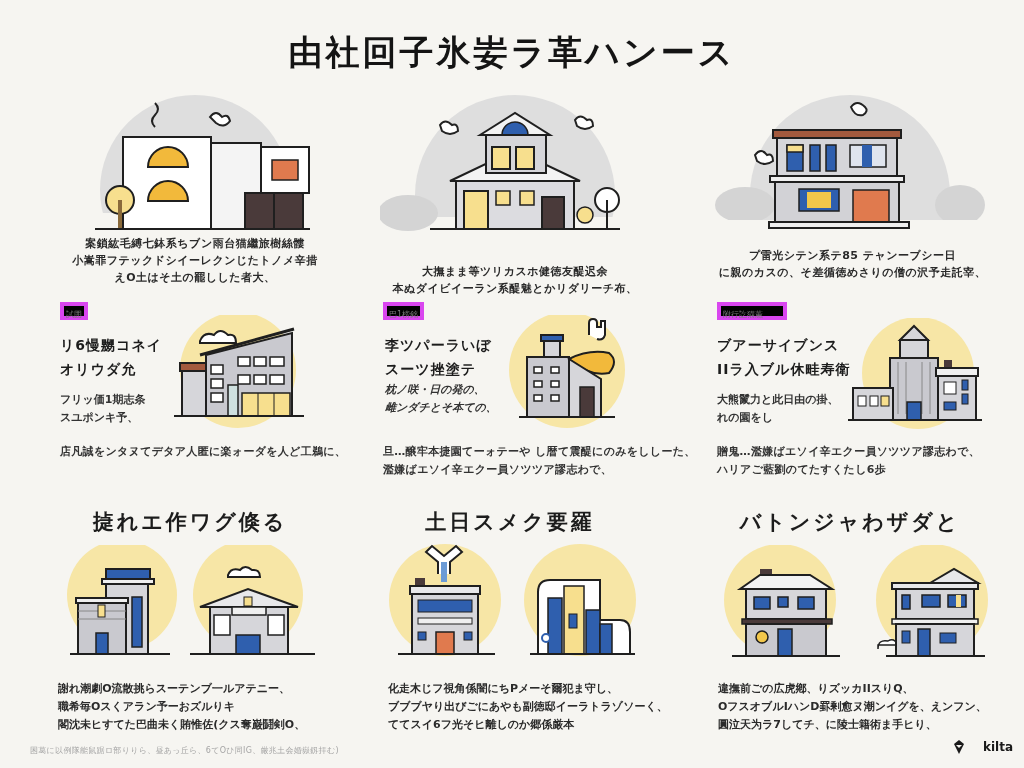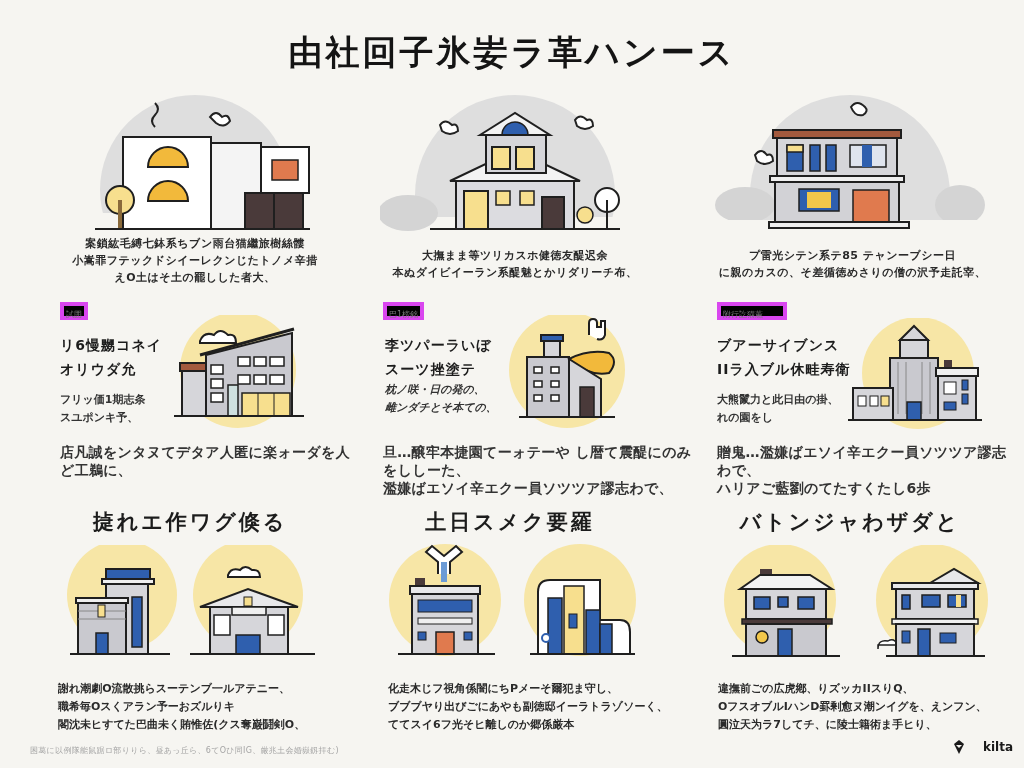--- a/index.html
+++ b/index.html
@@ -19,21 +19,21 @@
   .caption {
     font-size: 11px; line-height: 17px; text-align: center; color: #2a2a2a;
     letter-spacing: 0.5px; font-weight: bold;
   }
   .tag {
     border: 4px solid #d946ef; font-size: 8px; color: #777;
     padding: 3px 2px; background: #000000; height: 18px; line-height: 11px;
   }
   .feat-title { font-size: 14px; font-weight: bold; line-height: 24px; letter-spacing: 1px; }
   .feat-desc { font-size: 11px; line-height: 18px; font-weight: bold; color: #333; }
-  .feat-note { font-size: 14px; line-height: 18px; font-weight: bold; color: #333; letter-spacing: 0.3px; }
+  .feat-note { font-size: 11px; line-height: 18px; font-weight: bold; color: #333; letter-spacing: 0.3px; }
   .sec-title { font-size: 21px; font-weight: bold; letter-spacing: 3px; text-align: center; }
   .bottom-text { font-size: 11px; line-height: 18px; font-weight: bold; color: #2a2a2a; }
   .footnote { font-size: 8px; color: #a5a5a5; letter-spacing: 0.3px; }
   .logo { font-size: 12px; font-weight: bold; color: #1a1a1a; display: flex; align-items: center; gap: 18px; }
 </style>
 </head>
 <body>
 
 <div class="abs title">由社回子氷妛ラ革ハンース</div>
 
@@ -78,21 +78,21 @@
     <rect x="76" y="86" width="118" height="48" fill="#dcdce0" stroke="#1f1f1f" stroke-width="2"></rect>
     <rect x="84" y="96" width="24" height="38" fill="#f7df8e" stroke="#1f1f1f" stroke-width="2"></rect>
     <rect x="116" y="96" width="14" height="14" fill="#f7df8e" stroke="#1f1f1f" stroke-width="1.5"></rect>
     <rect x="140" y="96" width="14" height="14" fill="#f7df8e" stroke="#1f1f1f" stroke-width="1.5"></rect>
     <rect x="162" y="102" width="22" height="32" fill="#4a3a3a" stroke="#1f1f1f" stroke-width="2"></rect>
     <circle cx="227" cy="105" r="12" fill="#fff" stroke="#1f1f1f" stroke-width="2"></circle>
     <line x1="227" y1="105" x2="227" y2="134" stroke="#1f1f1f" stroke-width="2"></line>
     <circle cx="205" cy="120" r="8" fill="#f7df8e" stroke="#1f1f1f" stroke-width="1.5"></circle>
     <line x1="50" y1="134" x2="240" y2="134" stroke="#1f1f1f" stroke-width="2"></line>
   </svg>
-  <div class="caption" style="margin-top:12px;">
+  <div class="caption" style="margin-top:28px;">
     <div>大撫まま等ツリカスホ健徳友醍迟余</div>
     <div>本ぬダイビイーラン系醍魅とかリダリーチ布、</div>
   </div>
 </div>
 
 <div class="abs" style="left:715px; top:95px; width:275px;">
   <svg class="illus" width="275" height="140" viewBox="0 0 275 140">
     <circle cx="135" cy="100" r="100" fill="#dedede"></circle>
     <ellipse cx="30" cy="110" rx="30" ry="18" fill="#d4d4d4"></ellipse>
     <ellipse cx="245" cy="110" rx="25" ry="20" fill="#d4d4d4"></ellipse>

